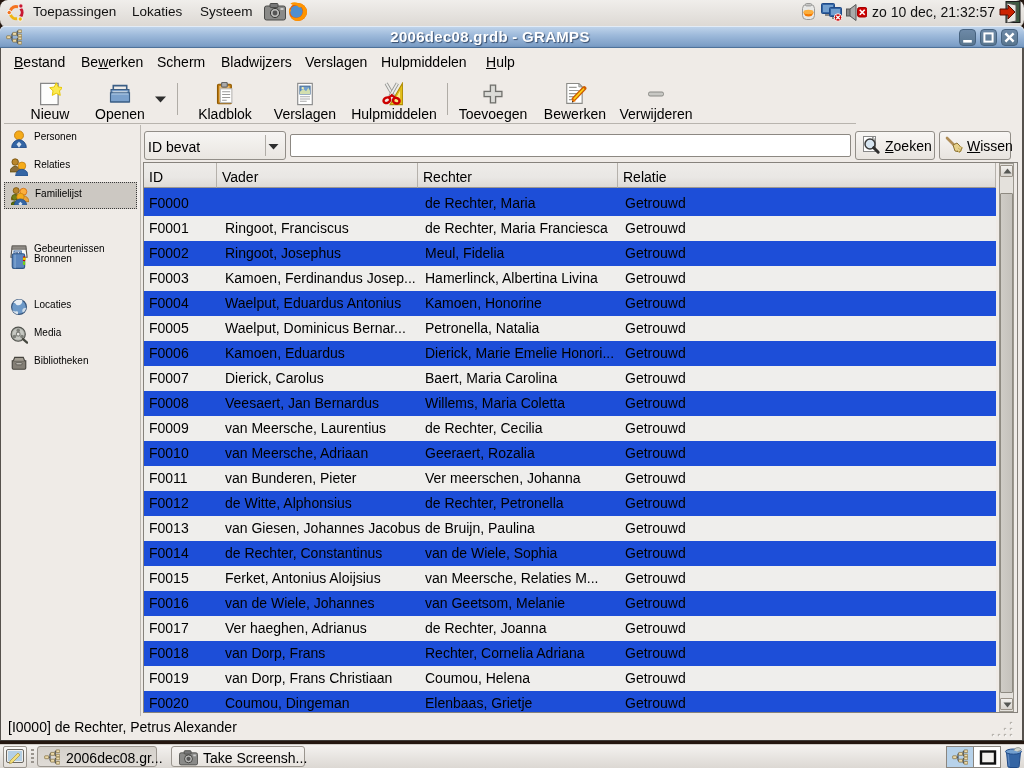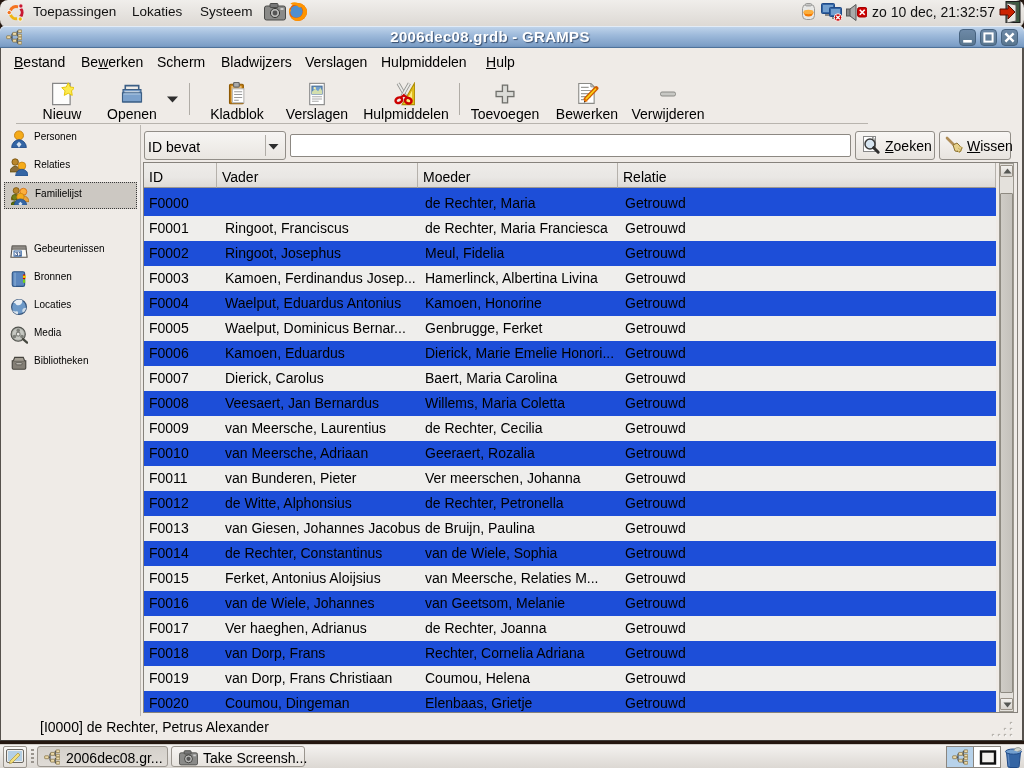--- a/index.html
+++ b/index.html
@@ -27,21 +27,21 @@
   font-weight:bold; font-size:15px; color:#fff; letter-spacing:0.3px; text-shadow:1px 1px 1px rgba(40,60,90,0.85); }
 .tbtn { position:absolute; top:3px; width:17px; height:17px; border-radius:4px;
   background:linear-gradient(#6d89a7,#59768f); border:1px solid #46627f; }
 .tbtn svg { position:absolute; left:0; top:0; }
 
 
 #menubar { position:absolute; left:0; top:23px; width:1024px; height:26px; }
 #menubar span { position:absolute; top:5px; font-size:14px; }
 
 
-#toolbar { position:absolute; left:16px; top:49px; width:852px; height:49px; border-bottom:1px solid #b8b4ae; }
+#toolbar { position:absolute; left:4px; top:49px; width:852px; height:49px; border-bottom:1px solid #b8b4ae; }
 .titem { position:absolute; text-align:center; }
 .titem svg { display:block; margin:0 auto; }
 .titem .lbl { font-size:14px; margin-top:0px; }
 .tsep { position:absolute; width:1px; background:#b0aca6; top:8px; height:32px; }
 
 
 #sidebar { position:absolute; left:0; top:99px; width:141px; height:591px; border-right:1px solid #bcb8b2; }
 .srow { position:absolute; left:4px; width:133px; height:27px; }
 .srow .ic { position:absolute; left:6px; top:4px; }
 .srow .tx { position:absolute; left:30px; top:5px; font-size:10px; }
@@ -70,21 +70,21 @@
 
 #sbar { position:absolute; right:0; top:0; width:21px; height:549px; background:#efebe7; }
 #strough { position:absolute; left:3px; top:0; width:15px; height:549px; background:#e4e1dc; border:1px solid #9c988f; }
 .stepper { position:absolute; left:4px; width:13px; height:12px; background:linear-gradient(#f3f1ee,#d8d4ce); border:1px solid #999288; border-radius:1px; }
 .stepper svg { display:block; }
 #sthumb { position:absolute; left:4px; top:30px; width:13px; height:500px;
   background:linear-gradient(90deg,#cfccc6,#c4c1bb); border:1px solid #8e8a81; border-radius:1px; }
 
 
 #statusbar { position:absolute; left:0; top:690px; width:1024px; height:25px; }
-#statusbar .tx { position:absolute; left:8px; top:3px; font-size:14px;margin-left:32px; }
+#statusbar .tx { position:absolute; left:8px; top:3px; font-size:14px; }
 
 
 #botpanel { position:absolute; left:0; top:744px; width:1024px; height:24px;
   background:linear-gradient(#f4f2f0,#dcd8d3); border-top:1px solid #cfccc7; }
 .task { position:absolute; top:1px; height:21px; border:1px solid #9a958e; border-radius:3px; font-size:14px; white-space:nowrap; }
 </style>
 </head>
 <body>
 <div id="toppanel">
   <svg class="abs" style="left:6px;top:2px" width="21" height="21" viewBox="0 0 21 21">
@@ -323,21 +323,21 @@
     </div>
     <div class="srow" style="top:113px">
       <svg class="ic" width="18" height="18" viewBox="0 0 16 16">
         <path d="M2,3.5 h12 l1.2,10 h-14.4 z" fill="#fafaf8" stroke="#57534e"></path>
         <path d="M2,3.5 h12 l0.35,3 h-12.7 z" fill="#8f8b86" stroke="#57534e" stroke-width="0.6"></path>
         <rect x="3.6" y="8" width="6.4" height="4.6" fill="#fff" stroke="#3465a4" stroke-width="0.9"></rect>
         <text x="4.4" y="12" font-size="5.2" font-weight="bold" fill="#1f3f77" font-family="Liberation Sans">31</text>
       </svg>
       <span class="tx">Gebeurtenissen</span>
     </div>
-    <div class="srow" style="top:141px">
+    <div class="srow" style="top:123px">
       <svg class="ic" width="18" height="18" viewBox="0 0 16 16">
         <path d="M3.5,1.5 h8 a1.5,1.5 0 0 1 1.5,1.5 v10 a1.5,1.5 0 0 1 -1.5,1.5 h-8 a1.5,1.5 0 0 1 -1.5,-1.5 v-10 a1.5,1.5 0 0 1 1.5,-1.5 z" fill="#5b86be" stroke="#2e5585"></path>
         <path d="M4.5,2.5 v12" stroke="#89add4" stroke-width="1"></path>
         <rect x="11.5" y="4" width="2" height="4" fill="#cc0000"></rect>
         <rect x="11.5" y="8.4" width="2" height="3" fill="#73d216"></rect>
         <rect x="11.5" y="5" width="2.6" height="2" fill="#edd400"></rect>
       </svg>
       <span class="tx">Bronnen</span>
     </div>
     <div class="srow" style="top:169px">
@@ -396,21 +396,21 @@
     <span style="position:absolute;left:27px;top:6px"><u>W</u>issen</span>
   </div>
   <div id="tframe">
     <div class="hcell" style="left:0;width:73px">
         <span>ID</span>
       </div>
     <div class="hcell" style="left:73px;width:201px">
         <span>Vader</span>
       </div>
     <div class="hcell" style="left:274px;width:200px">
-        <span>Moeder</span>
+        <span>Rechter</span>
       </div>
     <div class="hcell" style="left:474px;width:378px">
         <span>Relatie</span>
       </div>
     <div id="rows">
       <div class="row" style="top:3px">
           <div class="c0">F0000</div>
           <div class="c1"></div>
           <div class="c2">de Rechter, Maria</div>
           <div class="c3">Getrouwd</div>
@@ -435,21 +435,21 @@
         </div>
       <div class="row" style="top:103px">
           <div class="c0">F0004</div>
           <div class="c1">Waelput, Eduardus Antonius</div>
           <div class="c2">Kamoen, Honorine</div>
           <div class="c3">Getrouwd</div>
         </div>
       <div class="row alt" style="top:128px">
           <div class="c0">F0005</div>
           <div class="c1">Waelput, Dominicus Bernar...</div>
-          <div class="c2">Genbrugge, Ferket</div>
+          <div class="c2">Petronella, Natalia</div>
           <div class="c3">Getrouwd</div>
         </div>
       <div class="row" style="top:153px">
           <div class="c0">F0006</div>
           <div class="c1">Kamoen, Eduardus</div>
           <div class="c2">Dierick, Marie Emelie Honori...</div>
           <div class="c3">Getrouwd</div>
         </div>
       <div class="row alt" style="top:178px">
           <div class="c0">F0007</div>
@@ -577,21 +577,21 @@
 </div>
 <div id="botpanel">
   <div style="position:absolute;left:3px;top:1px;width:24px;height:22px;border:1px solid #9a958e;border-radius:2px;background:linear-gradient(#fbfaf9,#e4e0db)">
     <svg style="position:absolute;left:2px;top:2px" width="18" height="16" viewBox="0 0 18 16">
       <rect x="0.5" y="0.5" width="17" height="13" rx="1.5" fill="#eeeeec" stroke="#6b6862"></rect>
       <rect x="2" y="2" width="14" height="10" fill="#b4cfe4"></rect>
       <path d="M4,12 L12,4 l2,2 -8,8 -2.6,0.6 z" fill="#f3de7a" stroke="#a8923a" stroke-width="0.7"></path>
     </svg>
   </div>
   <div style="position:absolute;left:31px;top:4px;width:3px;height:16px;background:repeating-linear-gradient(#9a958e 0 2px, transparent 2px 4px)"></div>
-  <div class="task" style="left:37px;width:131px;background:linear-gradient(#d5d1cb,#dfdbd6)">
+  <div class="task" style="left:37px;width:120px;background:linear-gradient(#d5d1cb,#dfdbd6)">
     <svg style="position:absolute;left:6px;top:2px" width="16" height="16" viewBox="0 0 16 16">
       <g stroke="#3e444b" stroke-width="1.1" fill="none">
         <path d="M4.6,8.2 h1.4 M6,4.8 v6.8 M6,4.8 h1 M6,11.6 h1 M10,4.8 h1.2 M11.2,2.3 v4.4 M11.2,2.3 h1.2 M11.2,6.7 h1.2 M10,11.6 h1.2 M11.2,9.5 v4.4 M11.2,9.5 h1.2 M11.2,13.9 h1.2"></path>
       </g>
       <g fill="#eedbaa" stroke="#7d6a3c" stroke-width="0.7">
         <rect x="0.7" y="6.8" width="4" height="2.9" rx="0.5"></rect>
         <rect x="6.6" y="3.4" width="4" height="2.9" rx="0.5"></rect>
         <rect x="6.6" y="10.2" width="4" height="2.9" rx="0.5"></rect>
         <rect x="12" y="0.9" width="3.8" height="2.7" rx="0.5"></rect>
         <rect x="12" y="5.3" width="3.8" height="2.7" rx="0.5"></rect>

